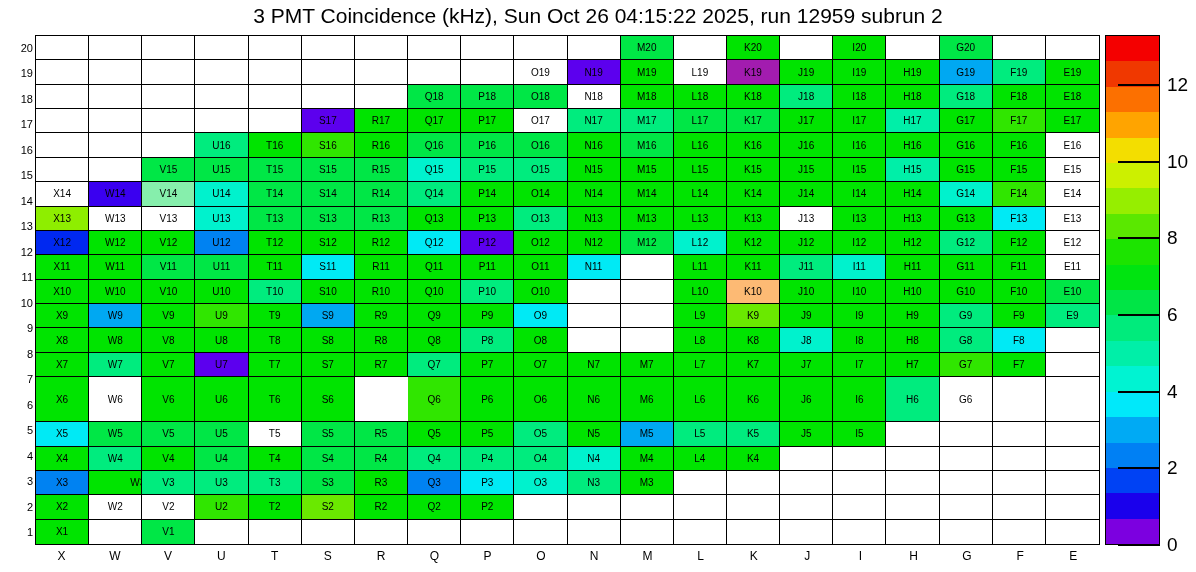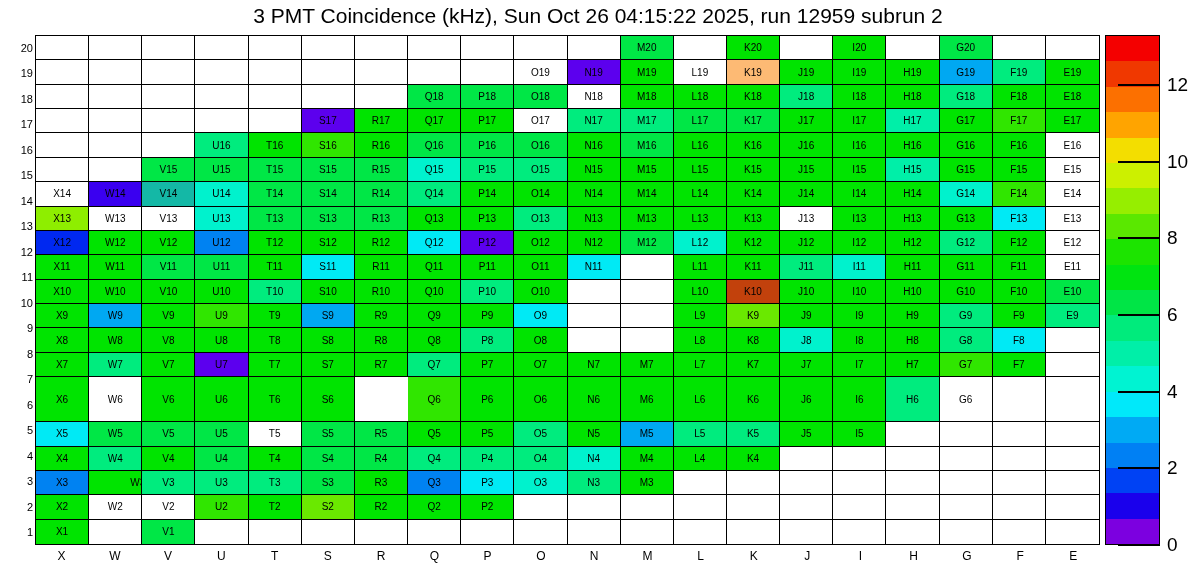--- a/index.html
+++ b/index.html
@@ -81,21 +81,21 @@
       <div class="cell"></div>
       <div class="cell"></div>
       <div class="cell"></div>
       <div class="cell"></div>
       <div class="cell"></div>
       <div class="cell"></div>
       <div class="cell" style="background: rgb(255, 255, 255);">O19</div>
       <div class="cell" style="background: rgb(92, 0, 238);">N19</div>
       <div class="cell" style="background: rgb(0, 228, 0);">M19</div>
       <div class="cell" style="background: rgb(255, 255, 255);">L19</div>
-      <div class="cell" style="background: #fdba74;">K19</div>
+      <div class="cell" style="background: #a21caf;">K19</div>
       <div class="cell" style="background: rgb(0, 228, 0);">J19</div>
       <div class="cell" style="background: rgb(0, 228, 0);">I19</div>
       <div class="cell" style="background: rgb(0, 228, 0);">H19</div>
       <div class="cell" style="background: rgb(0, 168, 242);">G19</div>
       <div class="cell" style="background: rgb(0, 236, 126);">F19</div>
       <div class="cell" style="background: rgb(0, 228, 0);">E19</div>
       <div class="cell"></div>
       <div class="cell"></div>
       <div class="cell"></div>
       <div class="cell"></div>
@@ -170,21 +170,21 @@
       <div class="cell" style="background: rgb(0, 228, 0);">L15</div>
       <div class="cell" style="background: rgb(0, 228, 0);">K15</div>
       <div class="cell" style="background: rgb(0, 228, 0);">J15</div>
       <div class="cell" style="background: rgb(0, 228, 0);">I15</div>
       <div class="cell" style="background: rgb(0, 239, 168);">H15</div>
       <div class="cell" style="background: rgb(0, 228, 0);">G15</div>
       <div class="cell" style="background: rgb(0, 228, 0);">F15</div>
       <div class="cell" style="background: rgb(255, 255, 255);">E15</div>
       <div class="cell" style="background: rgb(255, 255, 255);">X14</div>
       <div class="cell" style="background: rgb(58, 0, 240);">W14</div>
-      <div class="cell" style="background: #14b8a6;">V14</div>
+      <div class="cell" style="background: #86efac;">V14</div>
       <div class="cell" style="background: rgb(0, 242, 205);">U14</div>
       <div class="cell" style="background: rgb(0, 231, 70);">T14</div>
       <div class="cell" style="background: rgb(0, 231, 70);">S14</div>
       <div class="cell" style="background: rgb(0, 231, 70);">R14</div>
       <div class="cell" style="background: rgb(0, 236, 126);">Q14</div>
       <div class="cell" style="background: rgb(0, 228, 0);">P14</div>
       <div class="cell" style="background: rgb(0, 228, 0);">O14</div>
       <div class="cell" style="background: rgb(0, 228, 0);">N14</div>
       <div class="cell" style="background: rgb(0, 228, 0);">M14</div>
       <div class="cell" style="background: rgb(0, 228, 0);">L14</div>
@@ -261,21 +261,21 @@
       <div class="cell" style="background: rgb(0, 228, 0);">U10</div>
       <div class="cell" style="background: rgb(0, 236, 126);">T10</div>
       <div class="cell" style="background: rgb(0, 228, 0);">S10</div>
       <div class="cell" style="background: rgb(0, 228, 0);">R10</div>
       <div class="cell" style="background: rgb(0, 228, 0);">Q10</div>
       <div class="cell" style="background: rgb(0, 236, 126);">P10</div>
       <div class="cell" style="background: rgb(0, 228, 0);">O10</div>
       <div class="cell"></div>
       <div class="cell"></div>
       <div class="cell" style="background: rgb(0, 228, 0);">L10</div>
-      <div class="cell" style="background: #c2410c;">K10</div>
+      <div class="cell" style="background: #fdba74;">K10</div>
       <div class="cell" style="background: rgb(0, 228, 0);">J10</div>
       <div class="cell" style="background: rgb(0, 228, 0);">I10</div>
       <div class="cell" style="background: rgb(0, 228, 0);">H10</div>
       <div class="cell" style="background: rgb(0, 228, 0);">G10</div>
       <div class="cell" style="background: rgb(0, 228, 0);">F10</div>
       <div class="cell" style="background: rgb(0, 231, 70);">E10</div>
       <div class="cell" style="background: rgb(0, 228, 0);">X9</div>
       <div class="cell" style="background: rgb(0, 168, 242);">W9</div>
       <div class="cell" style="background: rgb(0, 228, 0);">V9</div>
       <div class="cell" style="background: rgb(48, 230, 0);">U9</div>

